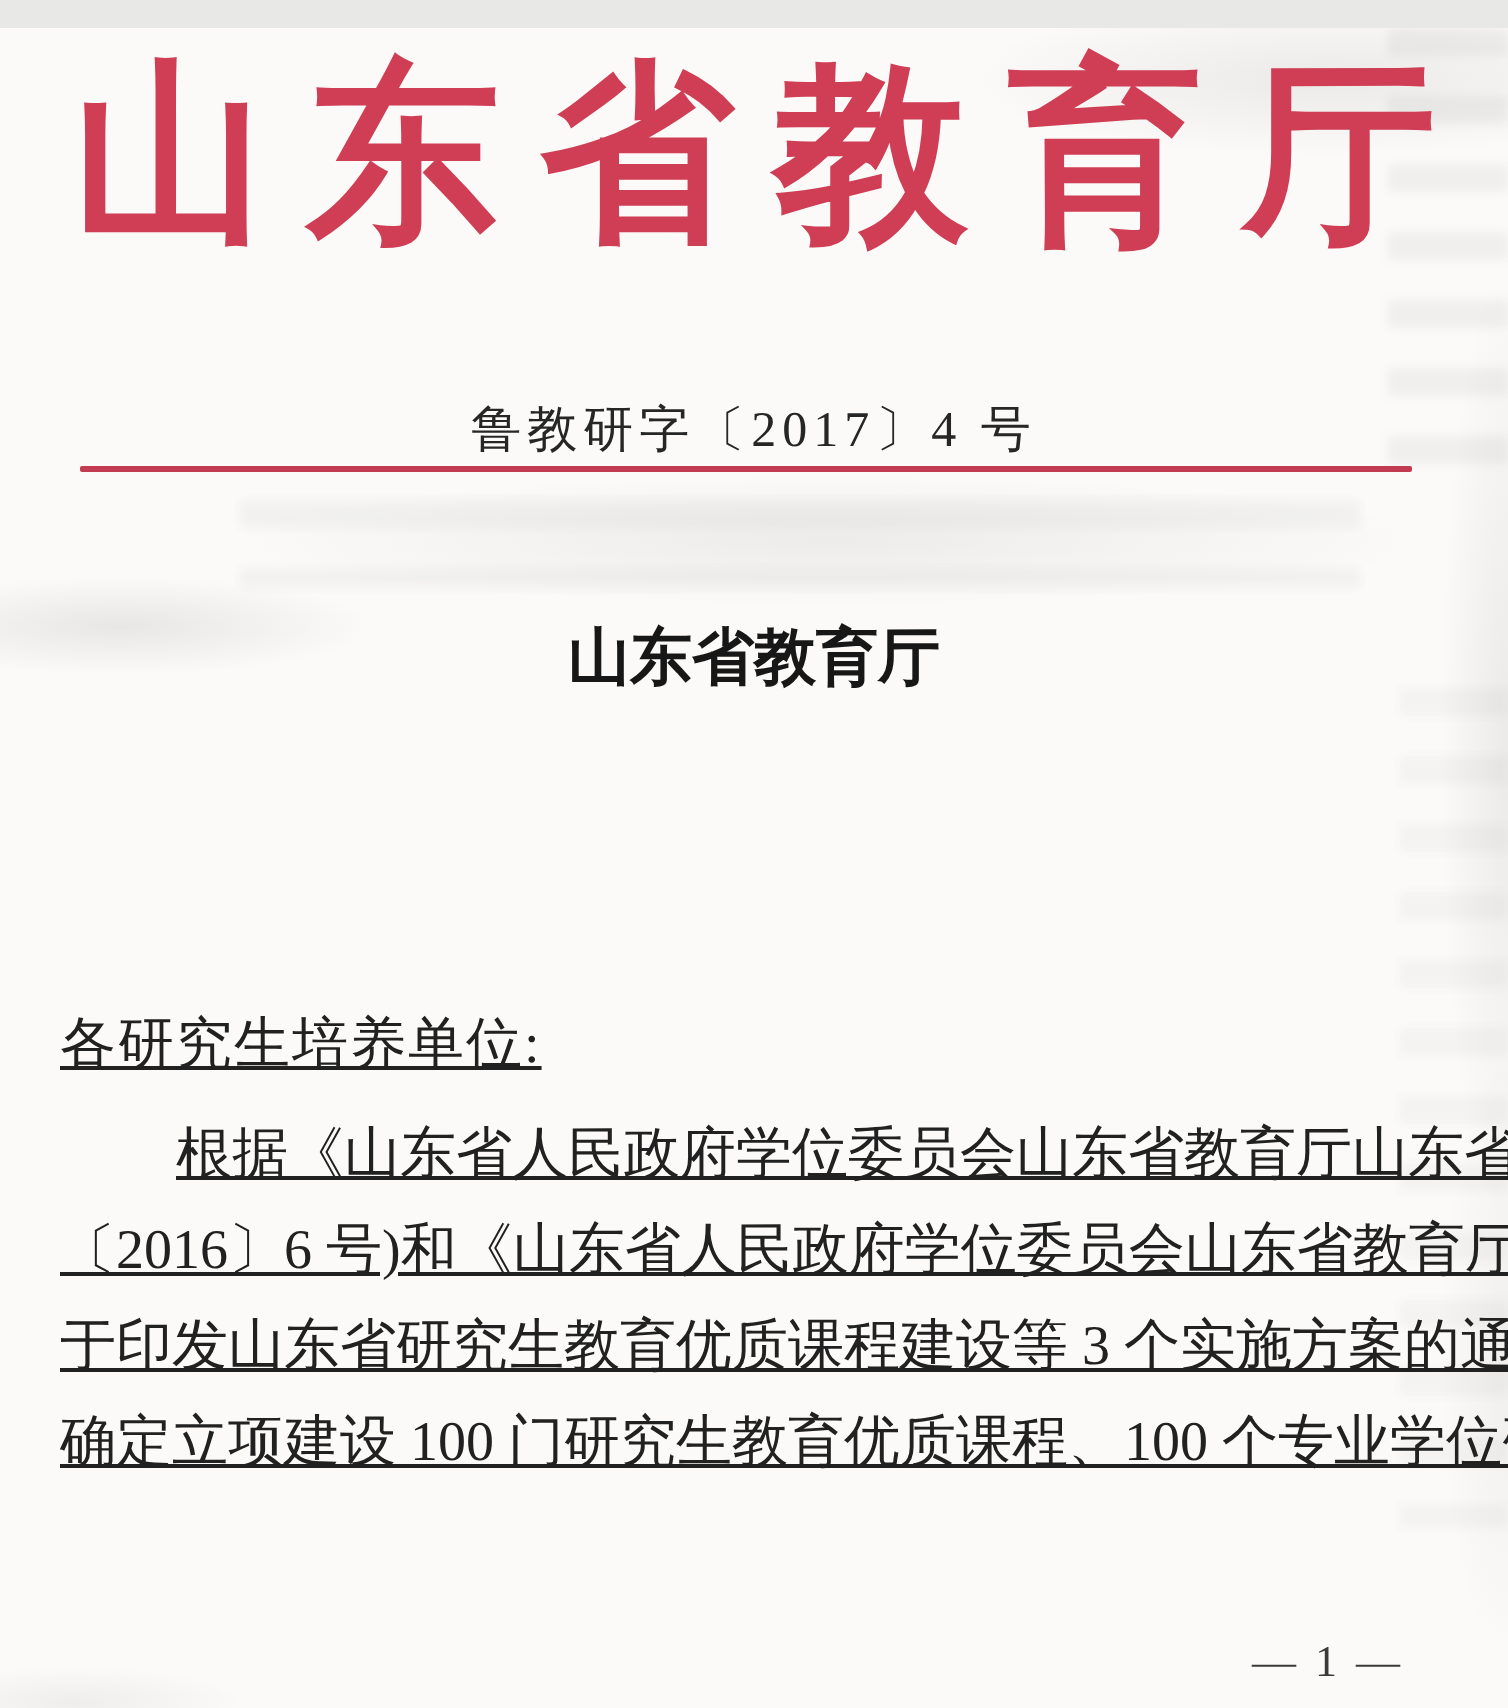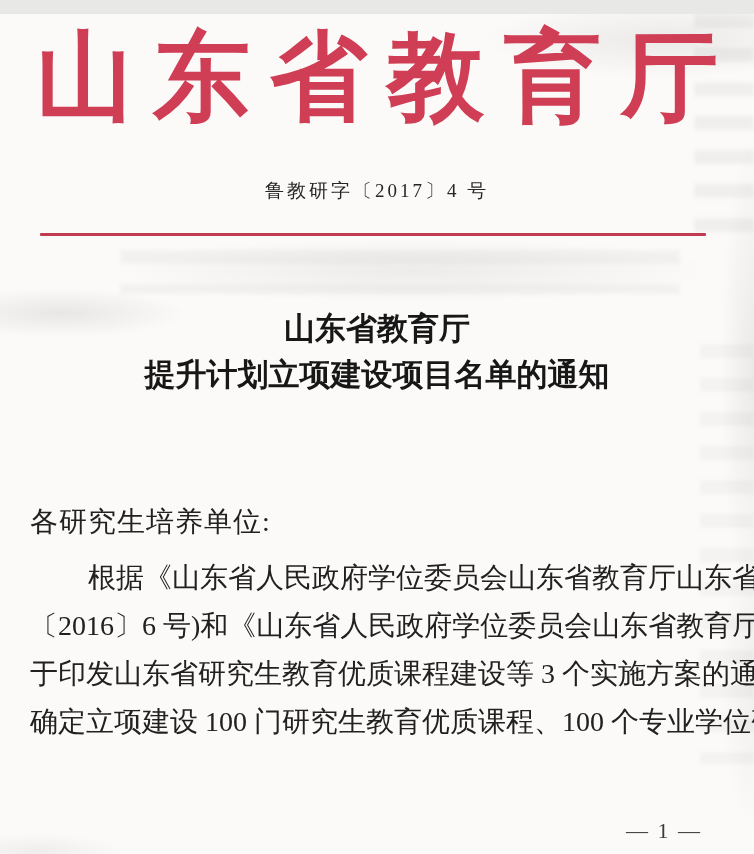--- a/index.html
+++ b/index.html
@@ -47,25 +47,25 @@
     text-align: center;
     font-size: 97px;
     line-height: 115px;
     font-weight: bold;
     letter-spacing: 20px;
     padding-left: 20px;
     white-space: nowrap;
   }
   .doc-number {
     position: absolute;
-    top: 164px;
+    top: 184px;
     left: 0;
     right: 0;
     text-align: center;
-    font-size: 19px;
+    font-size: 25px;
     letter-spacing: 3px;
     color: #262626;
   }
   .red-rule {
     position: absolute;
     top: 219px;
     left: 40px;
     width: 666px;
     height: 3px;
     border-radius: 1px;
@@ -81,20 +81,21 @@
     font-size: 31px;
     line-height: 46px;
     color: #171717;
   }
   .body-text {
     position: absolute;
     left: 30px;
     right: 26px;
     font-size: 28px;
     color: #212121;
+    text-decoration: underline;
   }
   .salutation {
     top: 489px;
     letter-spacing: 1px;
   }
   .paragraph {
     top: 540px;
     line-height: 48px;
   }
   .body-line {
@@ -123,21 +124,20 @@
   <div class="artifact a3"></div>
 
   <div class="agency-header" style="color: rgb(207, 62, 85);">山东省教育厅</div>
 
   <div class="doc-number">鲁教研字〔2017〕4 号</div>
 
   <div class="red-rule" style="background: rgb(194, 59, 81);"></div>
 
   <div class="doc-title">
     <div>山东省教育厅</div>
-    <div>提升计划立项建设项目名单的通知</div>
   </div>
 
   <div class="body-text salutation">各研究生培养单位:</div>
 
   <div class="body-text paragraph">
     <div class="body-line indent">根据《山东省人民政府学位委员会山东省教育厅山东省财政</div>
     <div class="body-line">〔2016〕6 号)和《山东省人民政府学位委员会山东省教育厅关</div>
     <div class="body-line">于印发山东省研究生教育优质课程建设等 3 个实施方案的通知》</div>
     <div class="body-line">确定立项建设 100 门研究生教育优质课程、100 个专业学位研究</div>
   </div>

